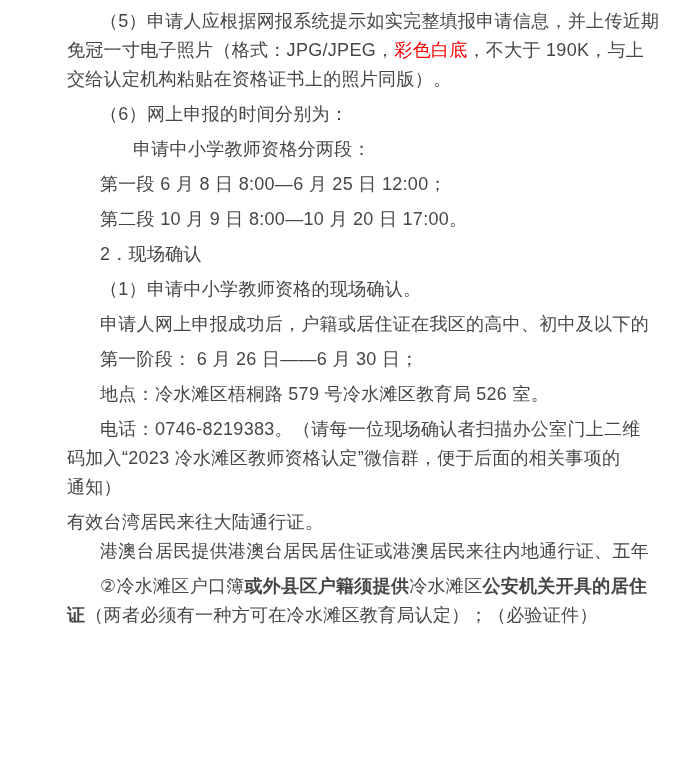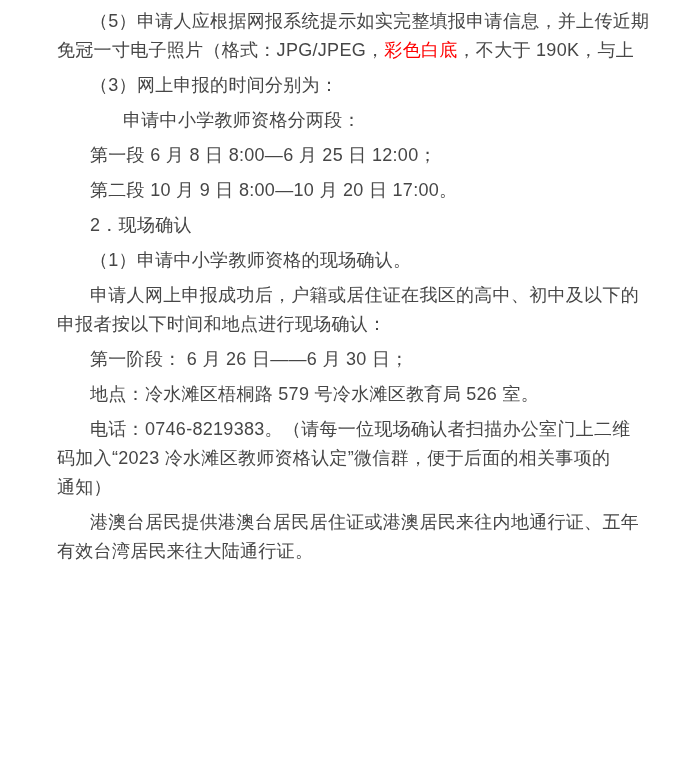--- a/index.html
+++ b/index.html
@@ -16,21 +16,21 @@
     box-sizing: border-box;
     width: 680px;
     padding: 1px 20px 28px 53px;
     font-family: "Liberation Sans", "DejaVu Sans", sans-serif;
     font-size: 18px;
     line-height: 29px;
     color: var(--text-color, #464646);
     letter-spacing: 0.3px;
   }
   .para {
-    margin: 6px 4px;
+    margin: 6px 14px;
     padding: 0;
   }
   .line {
     display: block;
     white-space: nowrap;
   }
   .line.first {
     padding-left: 33px;
   }
   .line.first.wide {
@@ -47,51 +47,55 @@
     color: var(--accent-red, #fe0000);
   }
 </style>
 </head>
 <body style="background: rgb(255, 255, 255);">
 
 <div class="doc" id="doc">
     <p class="para">
       <span class="line first"><span class="s-normal">（5）申请人应根据网报系统提示如实完整填报申请信息，并上传近期</span></span>
       <span class="line"><span class="s-normal">免冠一寸电子照片（格式：JPG/JPEG，</span><span class="s-red-bold">彩色白底</span><span class="s-normal">，不大于 190K，与上</span></span>
+      <span class="line"><span class="s-normal">交给认定机构粘贴在资格证书上的照片同版）。</span></span>
     </p>
     <p class="para">
-      <span class="line first"><span class="s-normal">（3）网上申报的时间分别为：</span></span>
+      <span class="line first"><span class="s-normal">（6）网上申报的时间分别为：</span></span>
     </p>
     <p class="para">
       <span class="line first wide"><span class="s-normal">申请中小学教师资格分两段：</span></span>
     </p>
     <p class="para">
       <span class="line first"><span class="s-normal">第一段 6 月 8 日 8:00—6 月 25 日 12:00；</span></span>
     </p>
     <p class="para">
       <span class="line first"><span class="s-normal">第二段 10 月 9 日 8:00—10 月 20 日 17:00。</span></span>
     </p>
     <p class="para">
       <span class="line first"><span class="s-normal">2．现场确认</span></span>
     </p>
     <p class="para">
       <span class="line first"><span class="s-normal">（1）申请中小学教师资格的现场确认。</span></span>
     </p>
     <p class="para">
       <span class="line first"><span class="s-normal">申请人网上申报成功后，户籍或居住证在我区的高中、初中及以下的</span></span>
-      <span class="line"><span class="s-normal">申报者按以下时间和地点进行现场确认：</span></span>
     </p>
     <p class="para">
       <span class="line first"><span class="s-normal">第一阶段： 6 月 26 日——6 月 30 日；</span></span>
     </p>
     <p class="para">
       <span class="line first"><span class="s-normal">地点：冷水滩区梧桐路 579 号冷水滩区教育局 526 室。</span></span>
     </p>
     <p class="para">
       <span class="line first"><span class="s-normal">电话：0746-8219383。（请每一位现场确认者扫描办公室门上二维</span></span>
       <span class="line"><span class="s-normal">码加入“2023 冷水滩区教师资格认定”微信群，便于后面的相关事项的</span></span>
       <span class="line"><span class="s-normal">通知）</span></span>
     </p>
     <p class="para">
+      <span class="line"><span class="s-normal">有效台湾居民来往大陆通行证。</span></span>
       <span class="line first"><span class="s-normal">港澳台居民提供港澳台居民居住证或港澳居民来往内地通行证、五年</span></span>
-      <span class="line"><span class="s-normal">有效台湾居民来往大陆通行证。</span></span>
+    </p>
+    <p class="para">
+      <span class="line first"><span class="s-normal">②冷水滩区户口簿</span><span class="s-bold">或外县区户籍须提供</span><span class="s-normal">冷水滩区</span><span class="s-bold">公安机关开具的居住</span></span>
+      <span class="line"><span class="s-bold">证</span><span class="s-normal">（两者必须有一种方可在冷水滩区教育局认定）；（必验证件）</span></span>
     </p>
   </div>
 
 </body></html>

